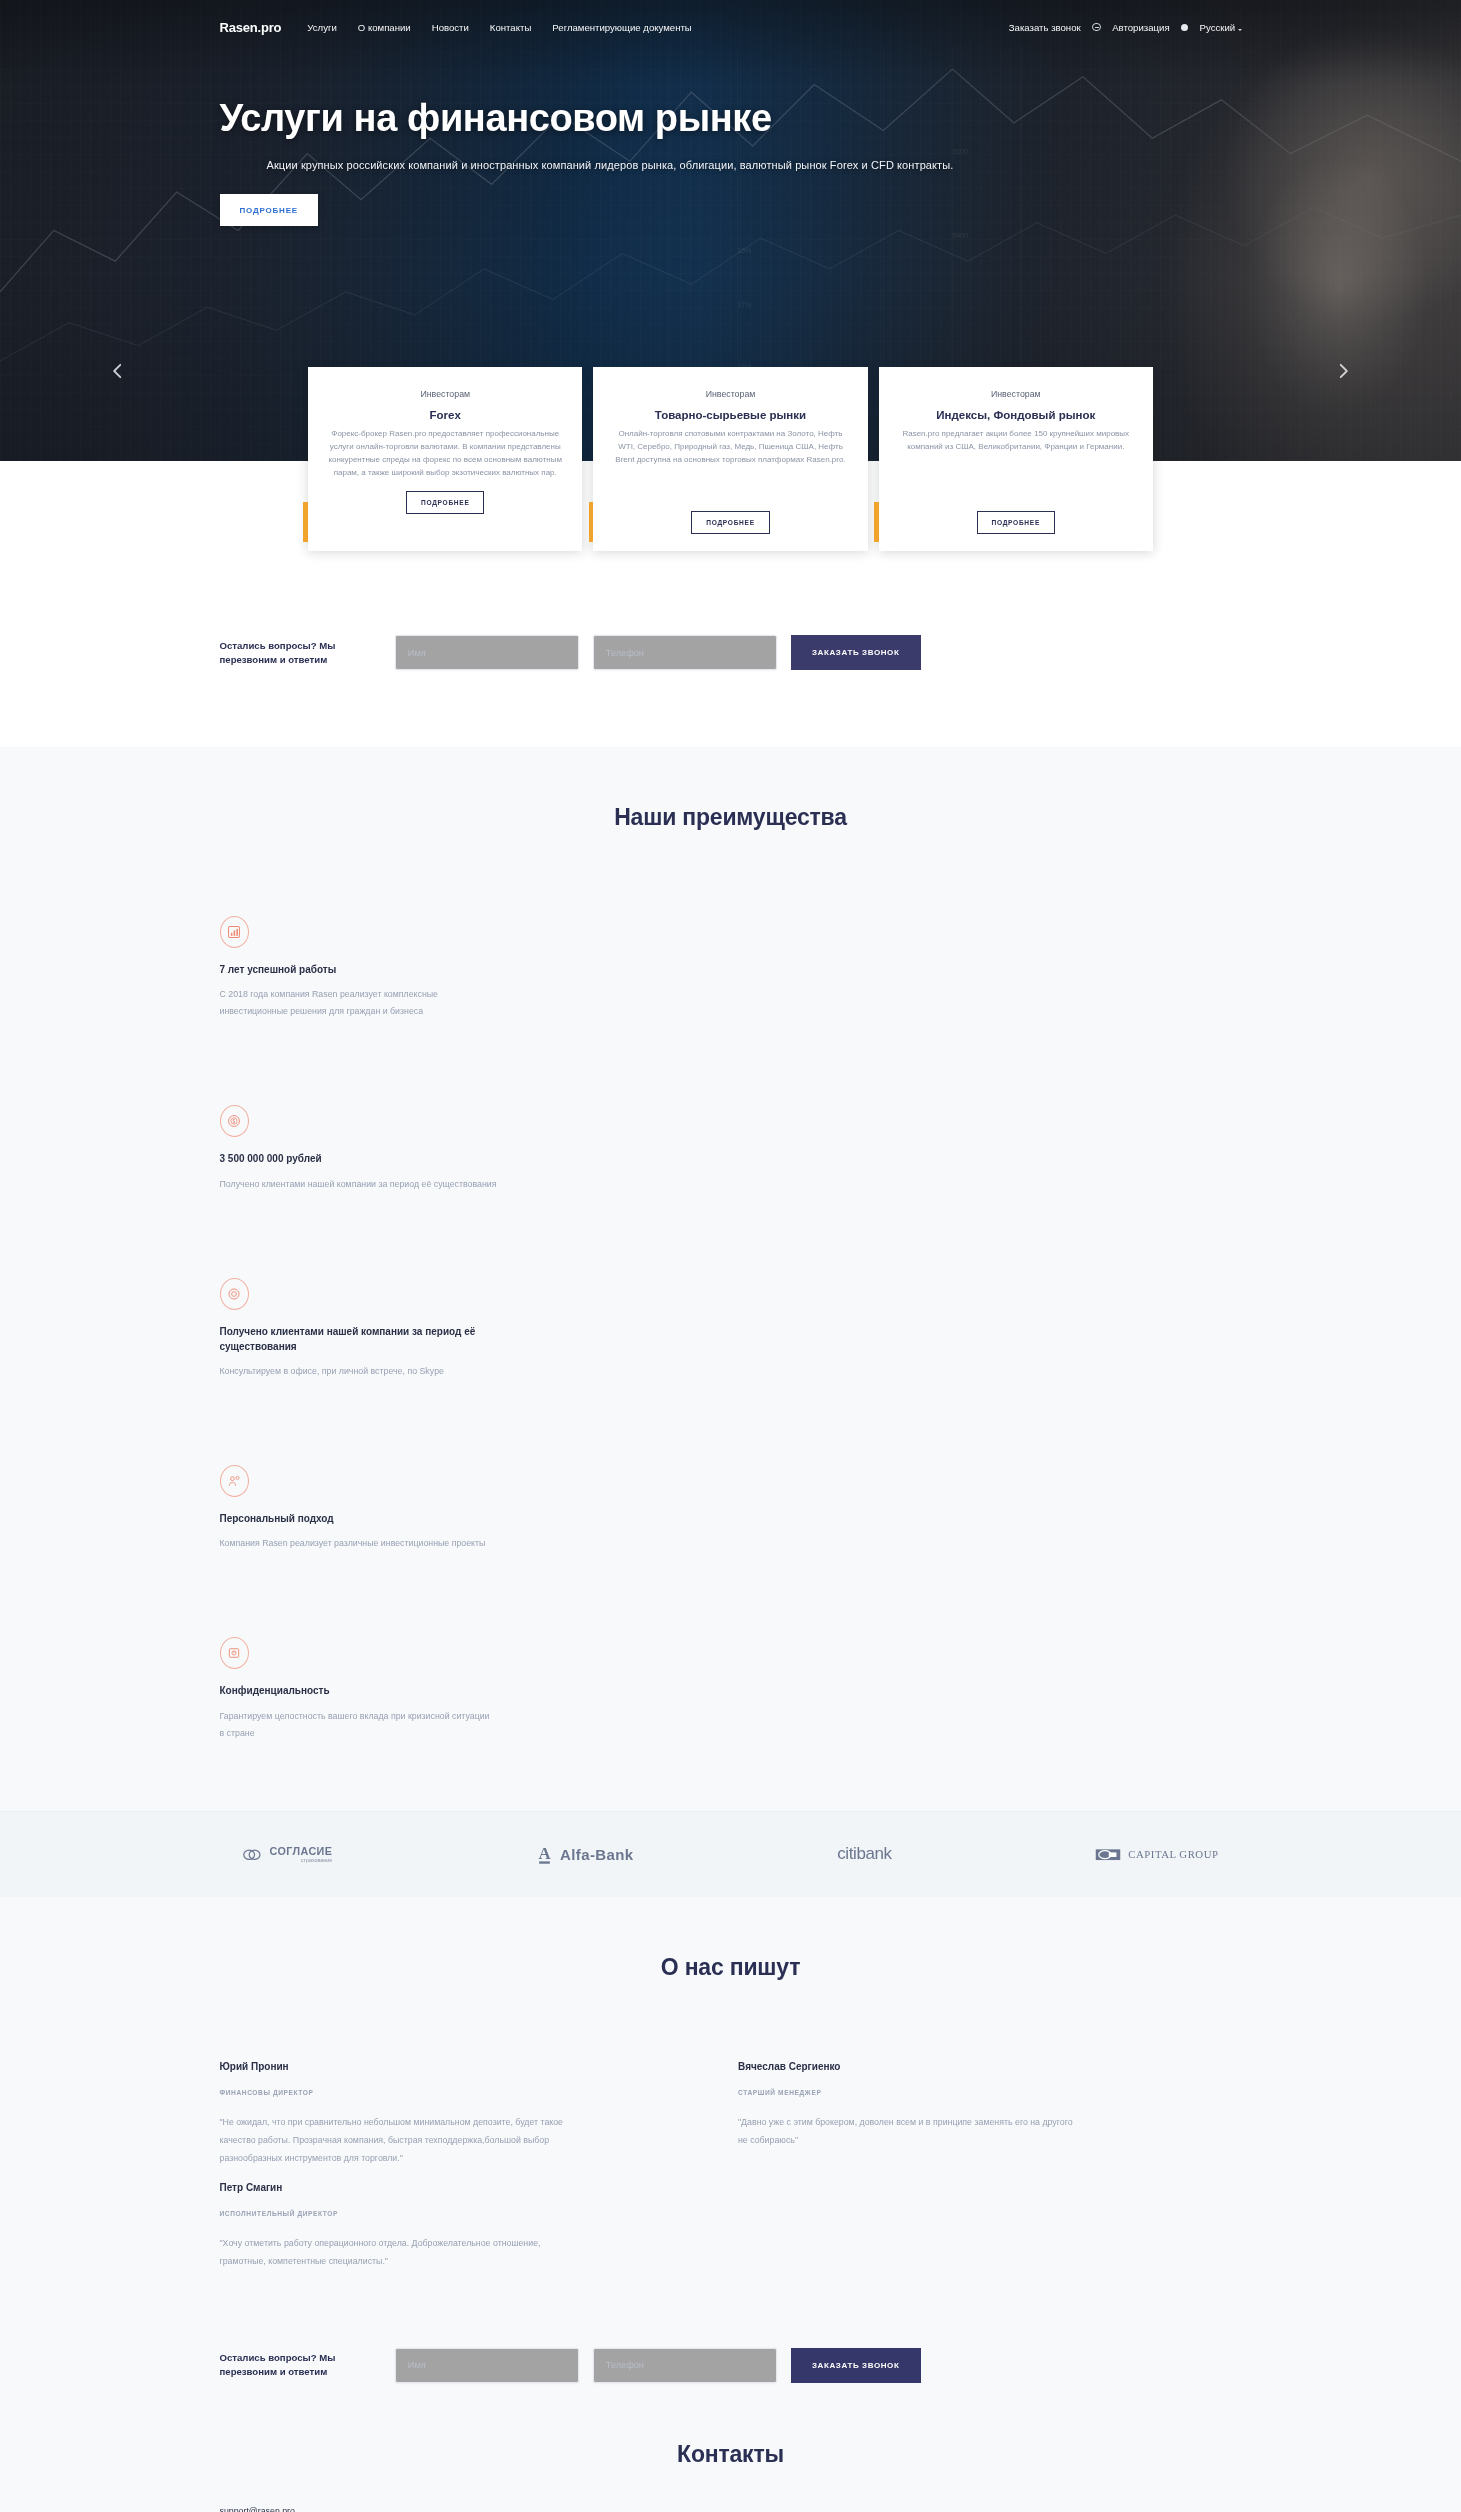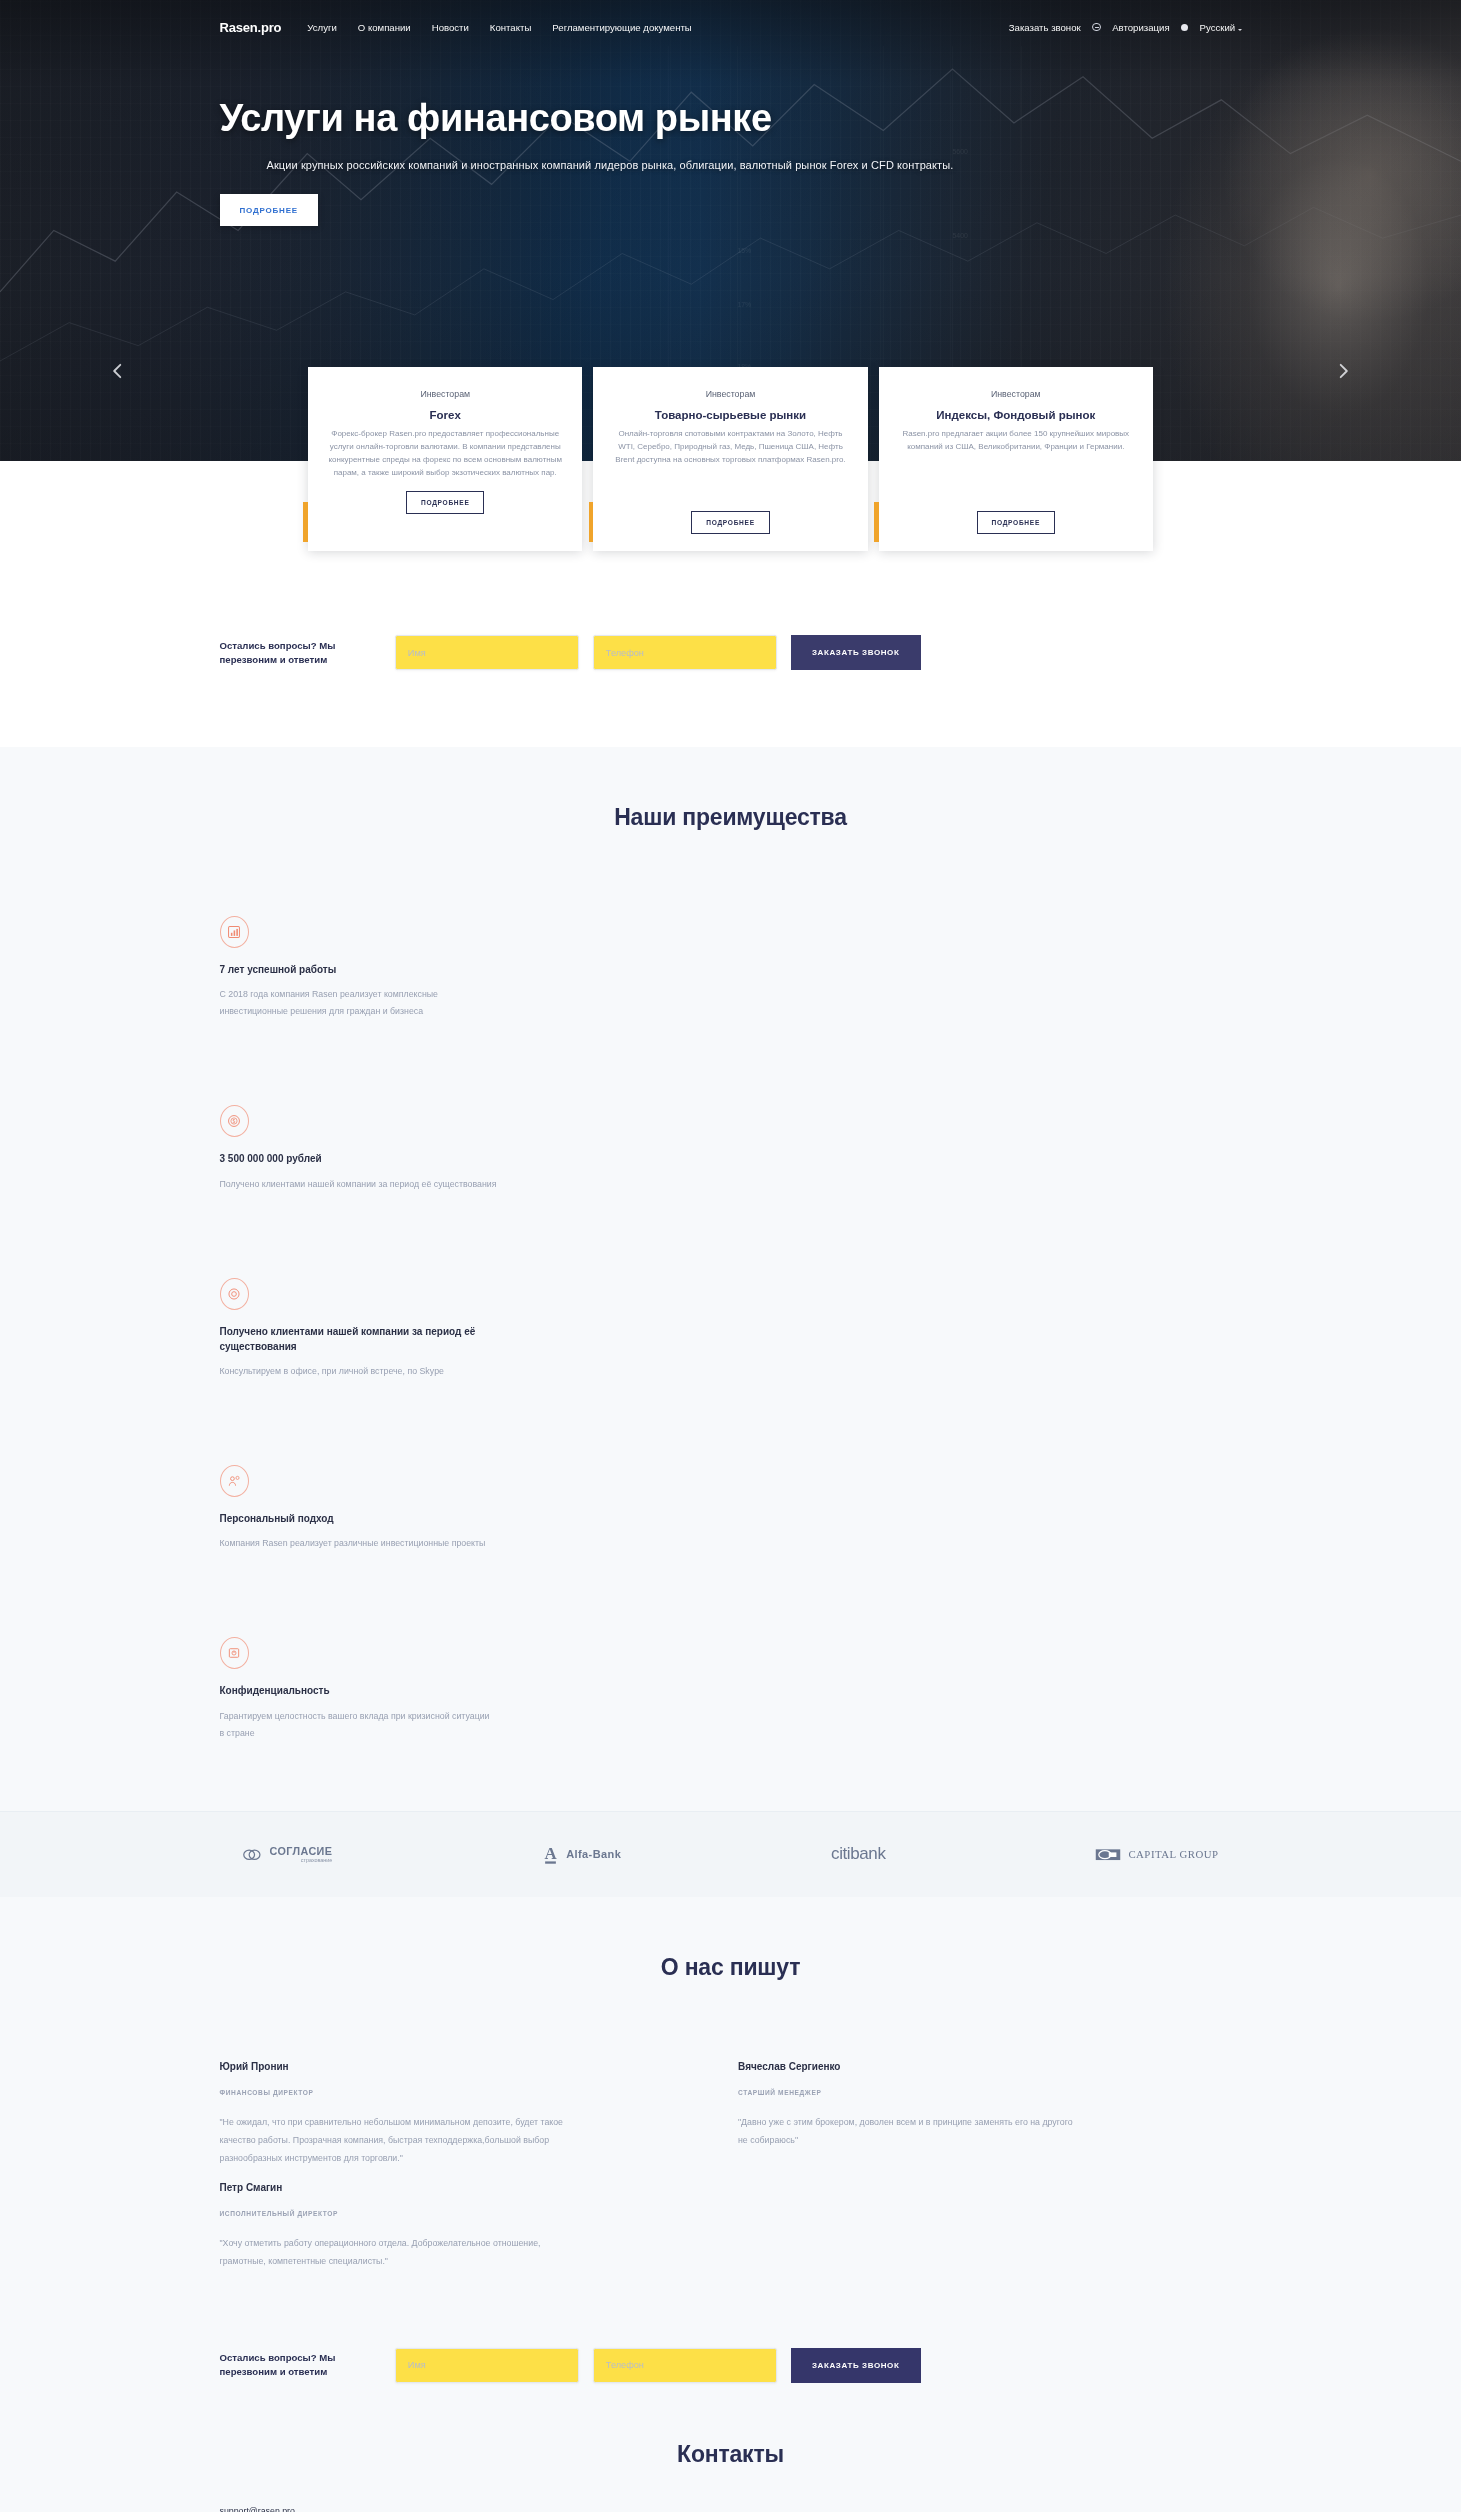--- a/index.html
+++ b/index.html
@@ -140,21 +140,21 @@
 
   .callback{
     background:#ffffff; padding:51px 0 0;
   }
   .cb-row{ display:flex; align-items:center; gap:14px; }
   .cb-label{
     width:161px; color:#2a2f53; font-size:9.6px; font-weight:bold; line-height:1.45;
   }
   .cb-input{
     width:184px; height:35px; border:0.8px solid #e4e8ee; border-radius:2.3px;
-    background:#fde047; padding:0 12.3px; font-size:9.2px; color:#3a4154;
+    background:#a3a3a3; padding:0 12.3px; font-size:9.2px; color:#3a4154;
     font-family:"Liberation Sans", sans-serif; outline:none;
     box-shadow:0 0.8px 2.3px rgba(32,40,60,.05);
   }
   .cb-input::placeholder{ color:#b7bdc9; }
   .cb-btn{
     height:35px; background:#3a3b6b; color:#fff; border:none; cursor:pointer;
     font-size:8px; font-weight:bold; letter-spacing:0.6px; padding:0 21.5px;
     font-family:"Liberation Sans", sans-serif;
   }
 
@@ -394,21 +394,21 @@
           <div class="lt" style="font-weight:bold;font-size:10.8px;">СОГЛАСИЕ</div>
           <div style="font-size:5.4px;color:#8b95a8;text-align:right;">страхование</div>
         </div>
       </div>
 
       <div class="plogo">
         <svg width="17" height="23" viewBox="0 0 22 30">
             <text x="11" y="21" font-size="22" fill="#6b7790" text-anchor="middle" font-family="Liberation Serif" font-weight="bold">A</text>
             <rect x="4" y="24" width="14" height="3" fill="#6b7790"></rect>
           </svg>
-        <div class="lt" style="font-weight:bold;font-size:11px;">Alfa-Bank</div>
+        <div class="lt" style="font-weight:bold;font-size:15px;">Alfa-Bank</div>
       </div>
 
       <div class="plogo">
         <div style="font-size:17px;color:#6b7790;letter-spacing:-0.4px;">citibank</div>
       </div>
 
       <div class="plogo">
         <svg width="26" height="15.4" viewBox="0 0 34 20">
             <rect x="1" y="3" width="32" height="14" fill="#6b7790"></rect>
             <ellipse cx="13" cy="10" rx="8" ry="5.2" fill="none" stroke="#fff" stroke-width="1.6"></ellipse>

